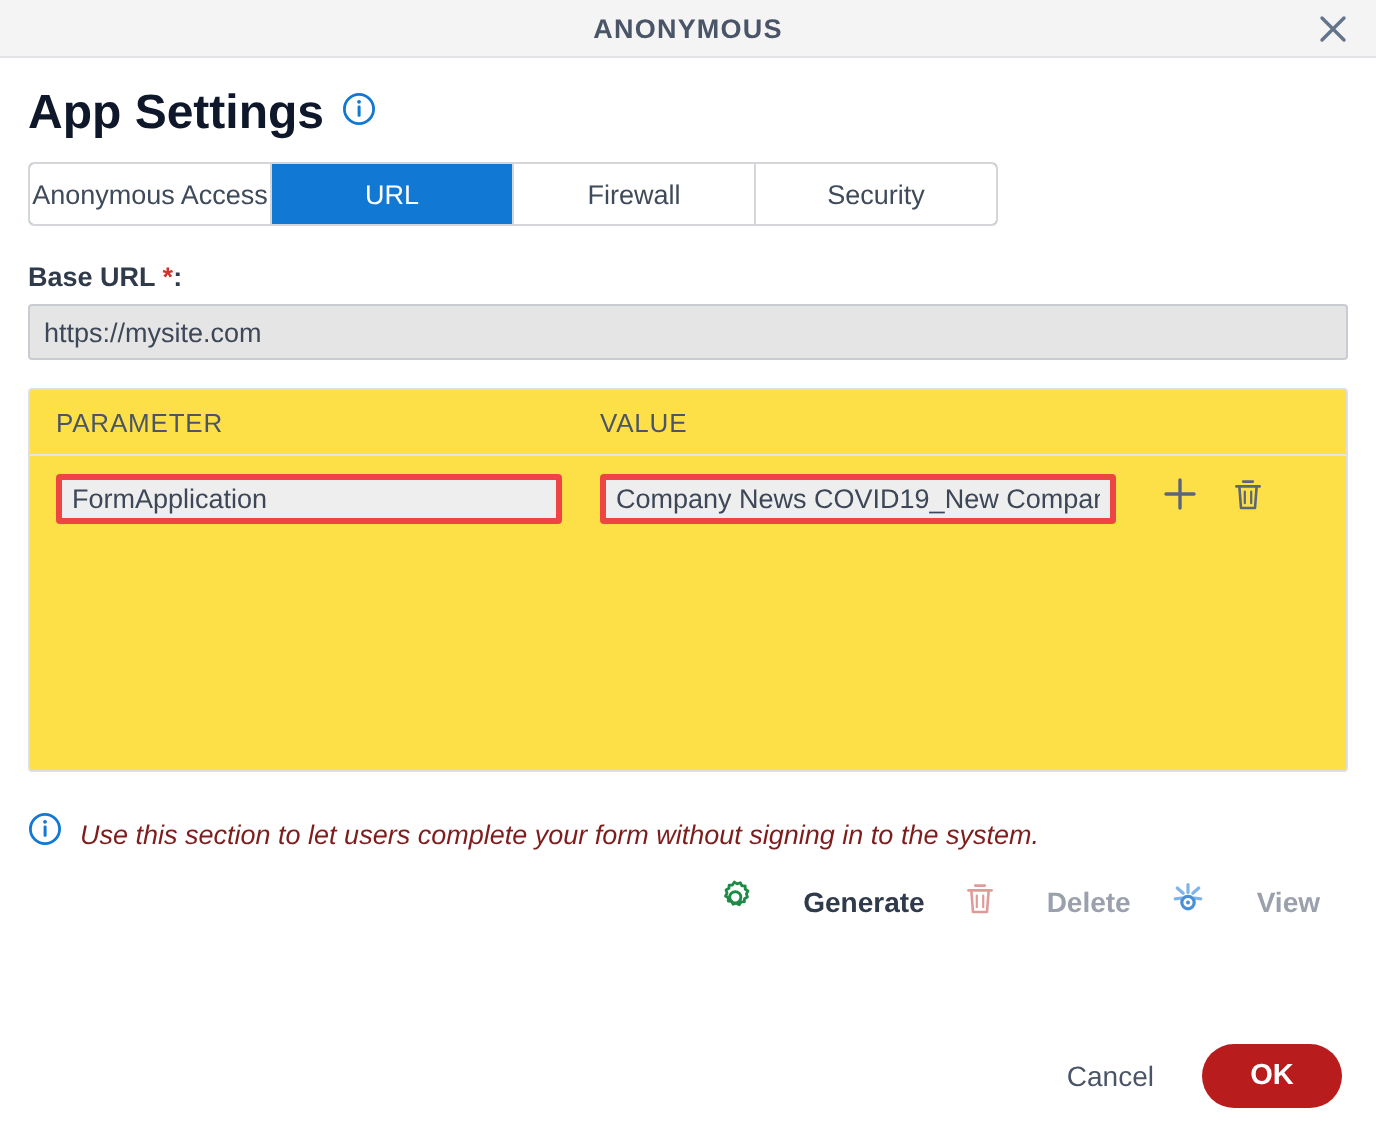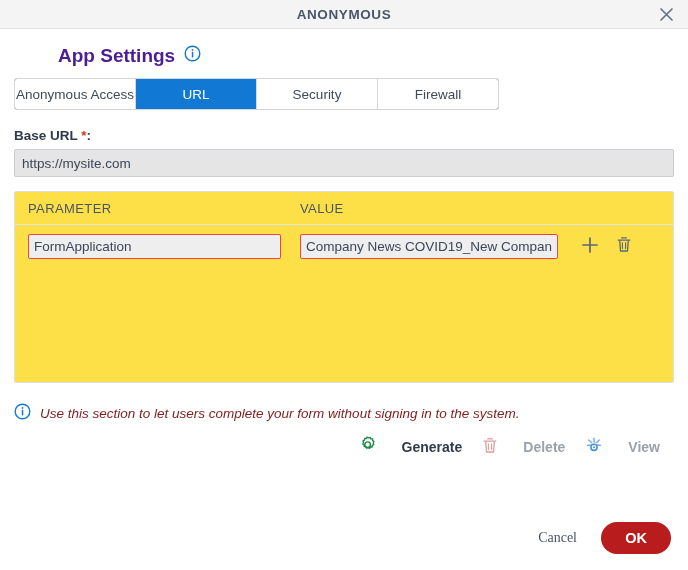--- a/index.html
+++ b/index.html
@@ -52,25 +52,24 @@
   }
 
   .page-title-row {
     display: flex;
     align-items: center;
     gap: 9px;
     margin-top: 16px;
     margin-bottom: 12px;
   }
   .page-title {
-    font-size: 19px;
+    font-size: 24px;
     font-weight: bold;
-    color: #4c1d95;
+    color: #0f172a;
     line-height: 1;
-    margin-left: 44px;
   }
   .info-icon-circle { display: block; }
 
   
   .tabs {
     display: flex;
     border: 1px solid #d4d6da;
     border-radius: 3px;
     overflow: hidden;
     width: 483px;
@@ -146,21 +145,21 @@
   .th.value { flex: 1; }
 
   .table-row {
     display: flex;
     align-items: center;
     padding: 9px 0 0 13px;
     gap: 0;
   }
   .cell-input {
     height: 25px;
-    border: 1px solid #ef4444;
+    border: 3px solid #ef4444;
     border-radius: 2px;
     background: #eeeeee;
     font-size: 13.5px;
     font-family: "Liberation Sans", sans-serif;
     color: #3d4758;
     padding: 0 5px;
     box-sizing: border-box;
     outline: none;
   }
   .cell-input.param { width: 253px; margin-right: 19px; }
@@ -221,21 +220,21 @@
     justify-content: flex-end;
     gap: 16px;
     padding-right: 17px;
   }
   .btn-cancel {
     font-size: 14px;
     color: #4a5568;
     background: transparent;
     border: none;
     cursor: pointer;
-    font-family: Liberation Serif, serif;
+    font-family: Liberation Sans, sans-serif;
     padding: 6px 8px;
   }
   .btn-ok {
     background: #b91c1c;
     color: #fff;
     border: none;
     border-radius: 17px;
     width: 70px;
     height: 32px;
     font-size: 14.5px;
@@ -269,22 +268,22 @@
         <circle cx="8.5" cy="4.9" r="0.95" fill="#1178d4"></circle>
         <rect x="7.8" y="6.8" width="1.5" height="5.6" rx="0.6" fill="#1178d4"></rect>
       </svg>
     </span>
   </div>
 
   
   <div class="tabs">
     <div class="tab">Anonymous Access</div>
     <div class="tab active">URL</div>
+    <div class="tab">Firewall</div>
     <div class="tab">Security</div>
-    <div class="tab">Firewall</div>
   </div>
 
   
   <div class="field-label">
     <span>Base URL</span>
     <span class="req">*</span><span>:</span>
   </div>
   <input class="base-url-input" type="text" value="https://mysite.com" style="">
 
   

